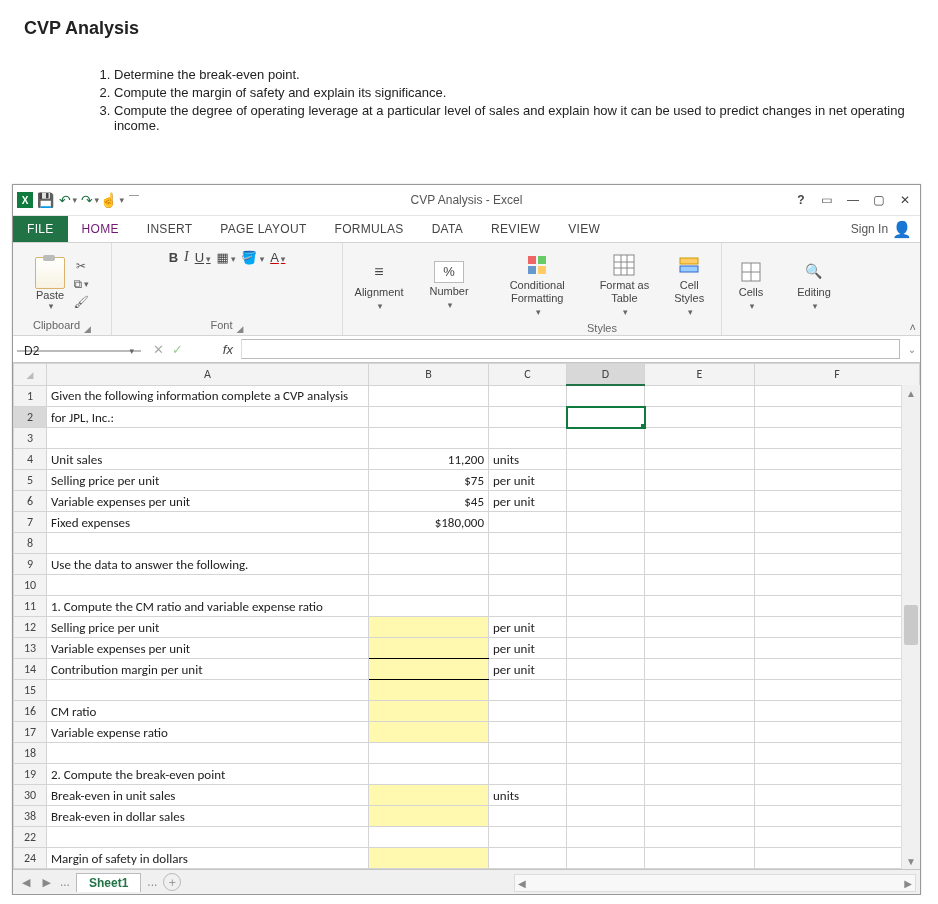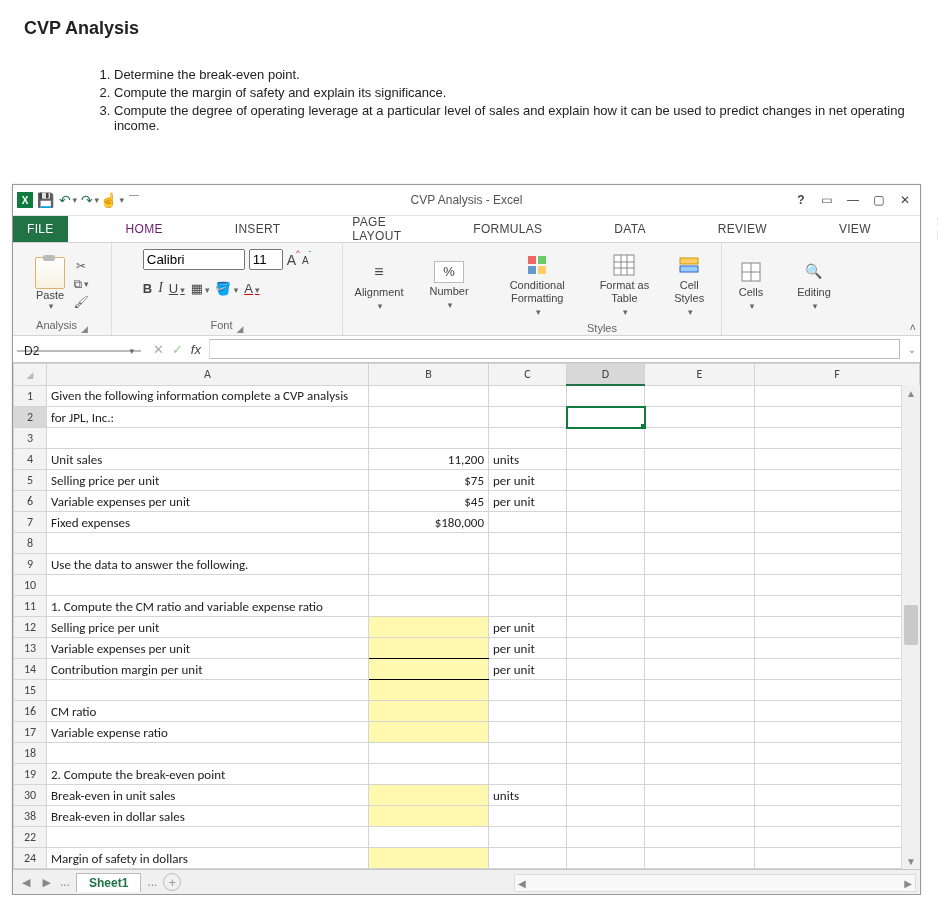--- a/index.html
+++ b/index.html
@@ -87,21 +87,20 @@
     font-size: 12px;
   }
   
   .ribbon-tabs {
     display: flex;
     align-items: stretch;
     height: 26px;
     font-size: 12px;
     border-bottom: 1px solid #d4d4d4;
     background: #fff;
-    gap: 44px;
   }
   .ribbon-tab {
     padding: 0 14px;
     display: flex;
     align-items: center;
     color: #444;
     text-transform: uppercase;
     letter-spacing: 0.3px;
   }
   .ribbon-tab.file {
@@ -232,21 +231,21 @@
     align-items:center;
     padding:0 6px;
     font-size:12px;
     background:#fff;
     justify-content:space-between;
   }
   .fx-btns {
     display:flex;align-items:center;gap:8px;
     padding:0 8px;color:#aaa;font-size:13px;
   }
-  .fx-btns .fx { font-style:italic; color:#444;}
+  .fx-btns .fx { font-style:italic; color:#444;margin-left:32px;}
   .formula-input {
     flex:1;
     border:1px solid #bbb;
     border-left:1px solid #ddd;
     margin:3px 4px 3px 0;
     background:#fff;
   }
   .fb-expand{
     width:16px;display:flex;align-items:center;justify-content:center;color:#888;font-size:10px;
   }
@@ -403,33 +402,25 @@
           <div class="paste-icon"></div>
           <span>Paste</span>
           <span class="dropdown-caret">▾</span>
         </div>
         <div class="mini-icons">
           <div class="mini">✂</div>
           <div class="mini">⧉<span class="dropdown-caret">▾</span></div>
           <div class="mini">🖌</div>
         </div>
       </div>
-      <div class="group-label"><span>Analysis</span><span class="launcher">◢</span></div>
+      <div class="group-label"><span>Clipboard</span><span class="launcher">◢</span></div>
     </div>
 
     <div class="ribbon-group" style="width:222px;">
       <div class="group-content" style="flex-direction:column;align-items:flex-start;">
-        <div class="font-row1">
-          <input type="text" style="width: 94px;" value="Calibri">
-          <input type="text" style="width: 26px;" value="11">
-          <div class="aA">
-            <span class="a-big">A<sup>^</sup></span>
-            <span class="a-sml">A<sup style="color:#06c;">ˇ</sup></span>
-          </div>
-        </div>
         <div class="font-row2">
           <span class="b">B</span>
           <span class="i">I</span>
           <span class="u">U<span class="dropdown-caret">▾</span></span>
           <span>▦<span class="dropdown-caret">▾</span></span>
           <span style="position:relative;">🪣<span class="dropdown-caret">▾</span></span>
           <span style="text-decoration:underline;text-decoration-color:#c00;">A<span class="dropdown-caret">▾</span></span>
         </div>
       </div>
       <div class="group-label"><span>Font</span><span class="launcher">◢</span></div>

